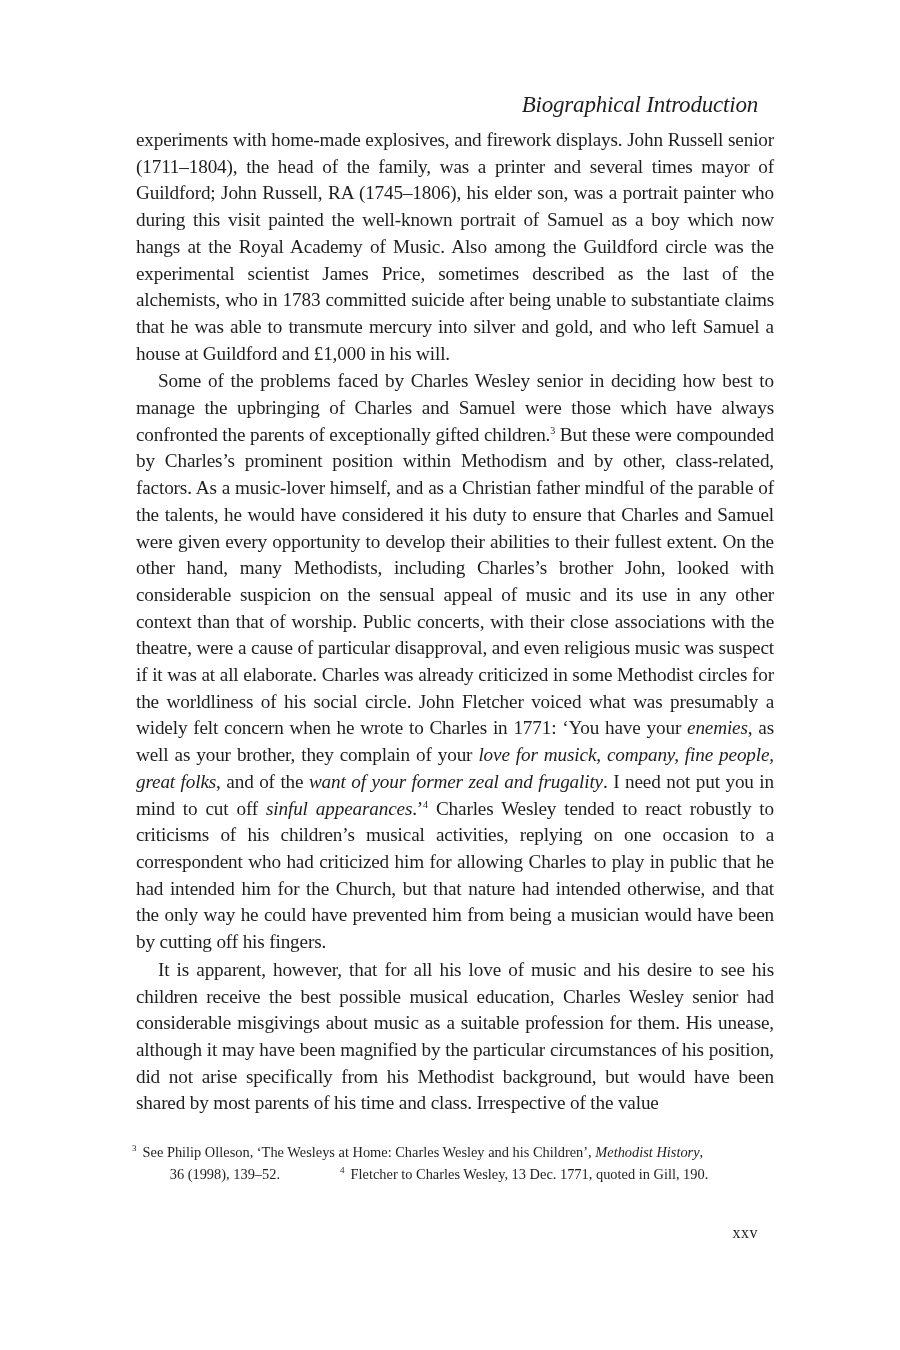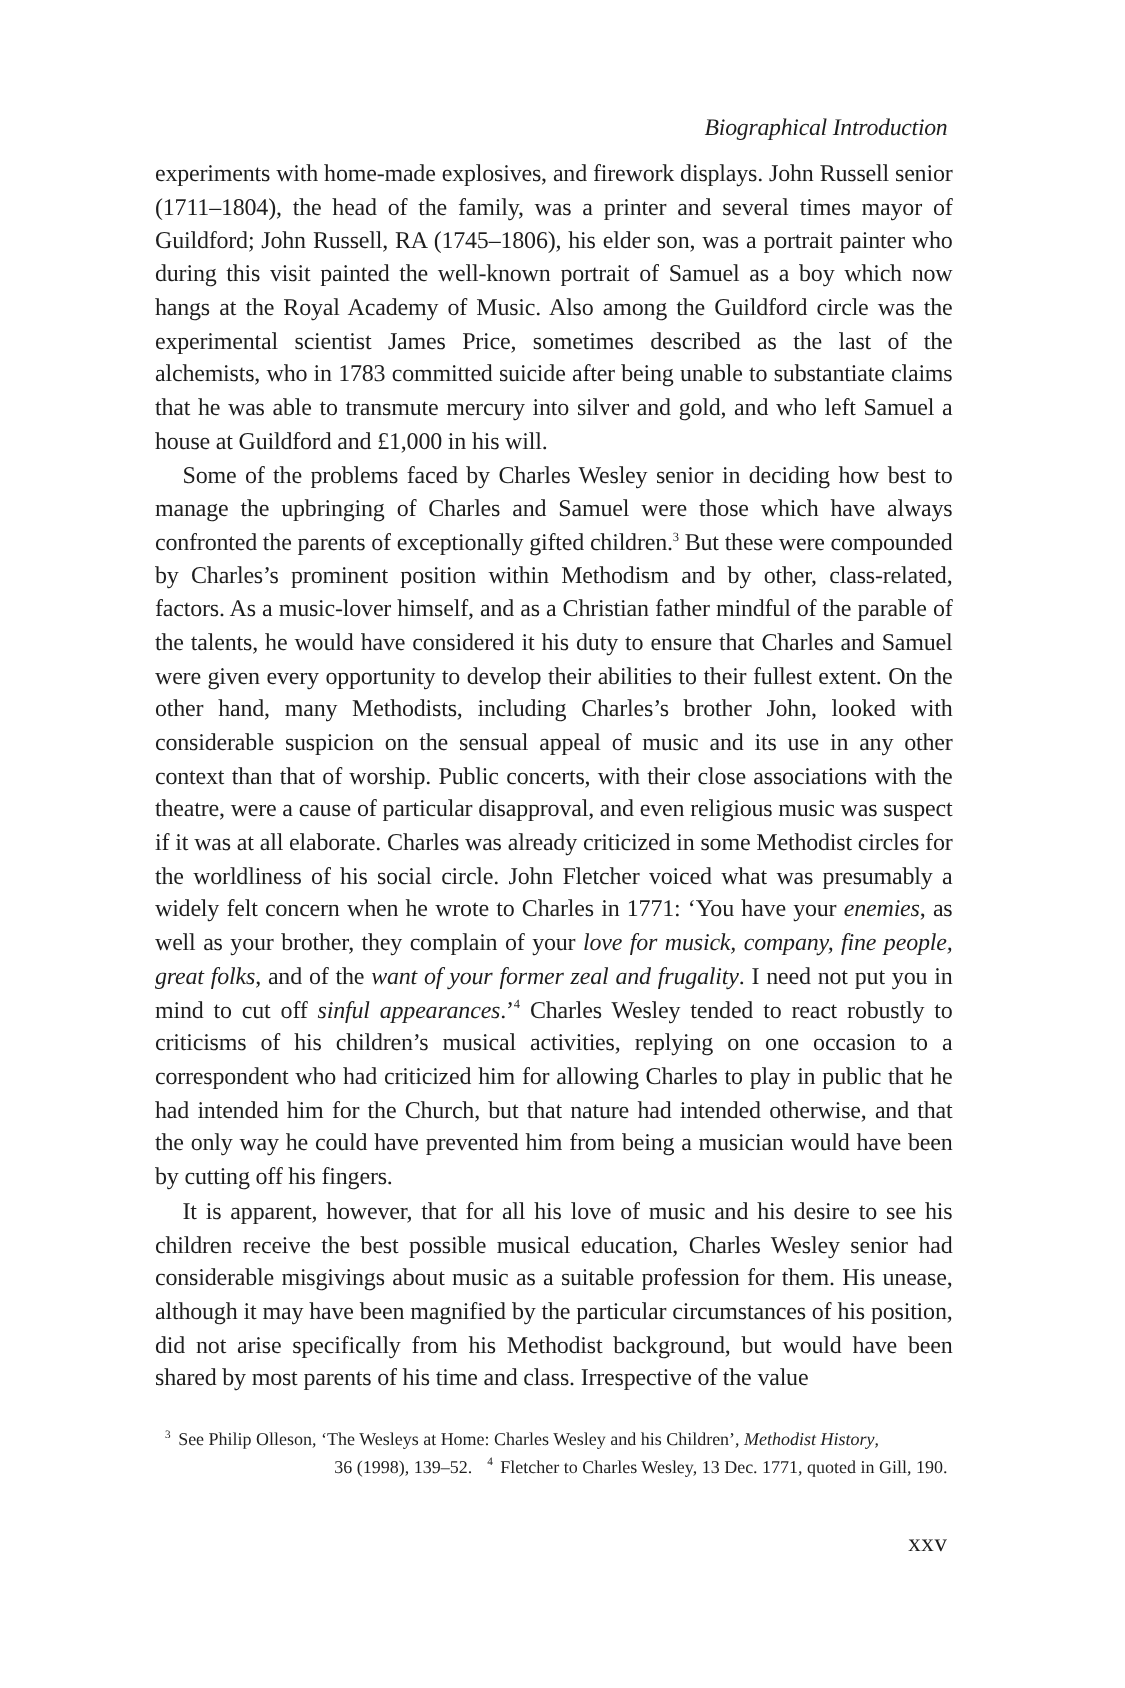--- a/index.html
+++ b/index.html
@@ -1,31 +1,31 @@
 <!DOCTYPE html>
 <html><head>
 <meta charset="utf-8">
 <style>
   html, body { margin: 0; padding: 0; background: #ffffff; }
   body { width: 900px; height: 1350px; position: relative; overflow: hidden;
          font-family: "Liberation Serif", "DejaVu Serif", serif; color: #1e1e1e; }
   .page { position: absolute; left: 120px; top: 0; width: 638px; }
   .running-head { position: absolute; top: 92px; right: 0; font-style: italic;
-                  font-size: 19px; letter-spacing: -0.2px; }
-  .body-text { position: absolute; top: 127px; left: 4px; width: 638px;
+                  font-size: 23px; letter-spacing: -0.2px; }
+  .body-text { position: absolute; top: 127px; left: 16px; width: 638px;
                font-size: 19.2px; line-height: 26.7px; text-align: justify;
                letter-spacing: -0.15px; }
   .body-text p { margin: 0; }
   .body-text p.indent { text-indent: 22px; margin-top: 1px; }
   .fn-ref { font-size: 10px; vertical-align: super; line-height: 0; }
   .footnotes { position: absolute; top: 1141px; left: 0; width: 638px;
                font-size: 14.4px; line-height: 22px; text-align: justify; }
   .fn-num { font-size: 9px; vertical-align: super; line-height: 0; margin-right: 6px; margin-left: 12px; }
-  .fn-line2 { display: flex; justify-content: flex-end; }
-  .folio { position: absolute; top: 1224px; right: 0; font-size: 20px; letter-spacing: 0.5px; }
+  .fn-line2 { display: flex; justify-content: center; gap: 48px; }
+  .folio { position: absolute; top: 1224px; right: 0; font-size: 16px; letter-spacing: 0.5px; }
   i { }
 </style>
 </head>
 <body>
 
 <div class="page">
   <div class="running-head">Biographical Introduction</div>
 
   <div class="body-text">
     <p><span>experiments with home-made explosives, and firework displays. John Russell senior (1711–1804), the head of the family, was a printer and several times mayor of Guildford; John Russell, RA (1745–1806), his elder son, was a portrait painter who during this visit painted the well-known portrait of Samuel as a boy which now hangs at the Royal Academy of Music. Also among the Guildford circle was the experimental scientist James Price, sometimes described as the last of the alchemists, who in 1783 committed suicide after being unable to substantiate claims that he was able to transmute mercury into silver and gold, and who left Samuel a house at Guildford and £1,000 in his will.</span></p>

